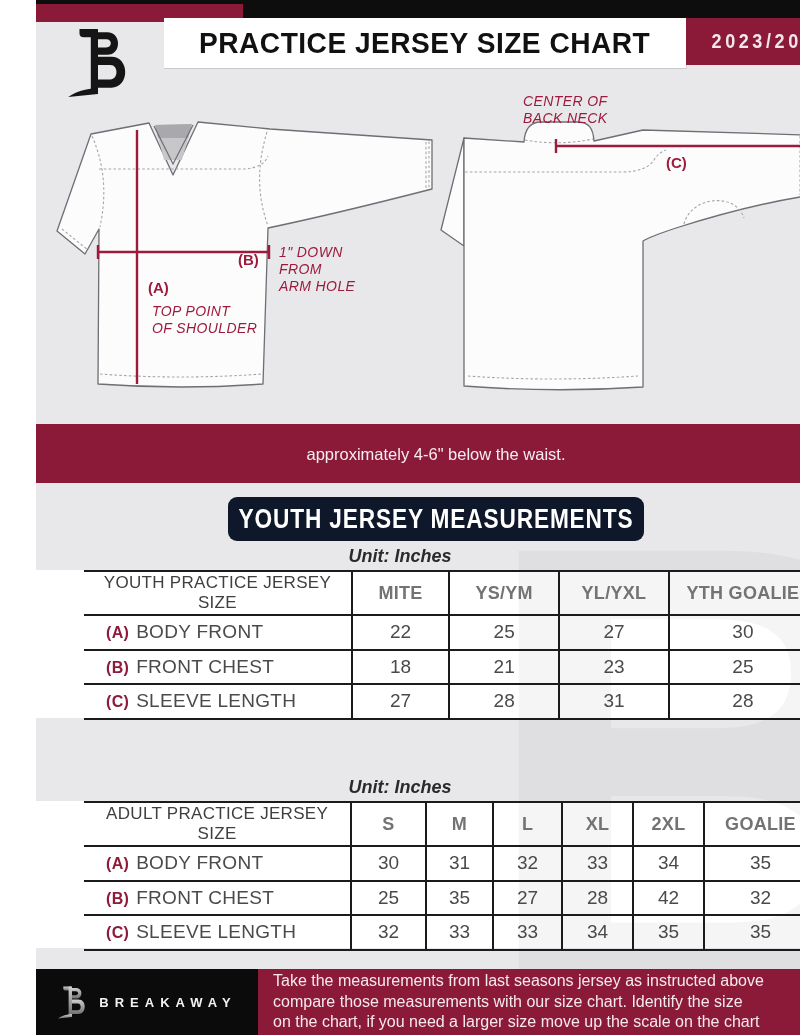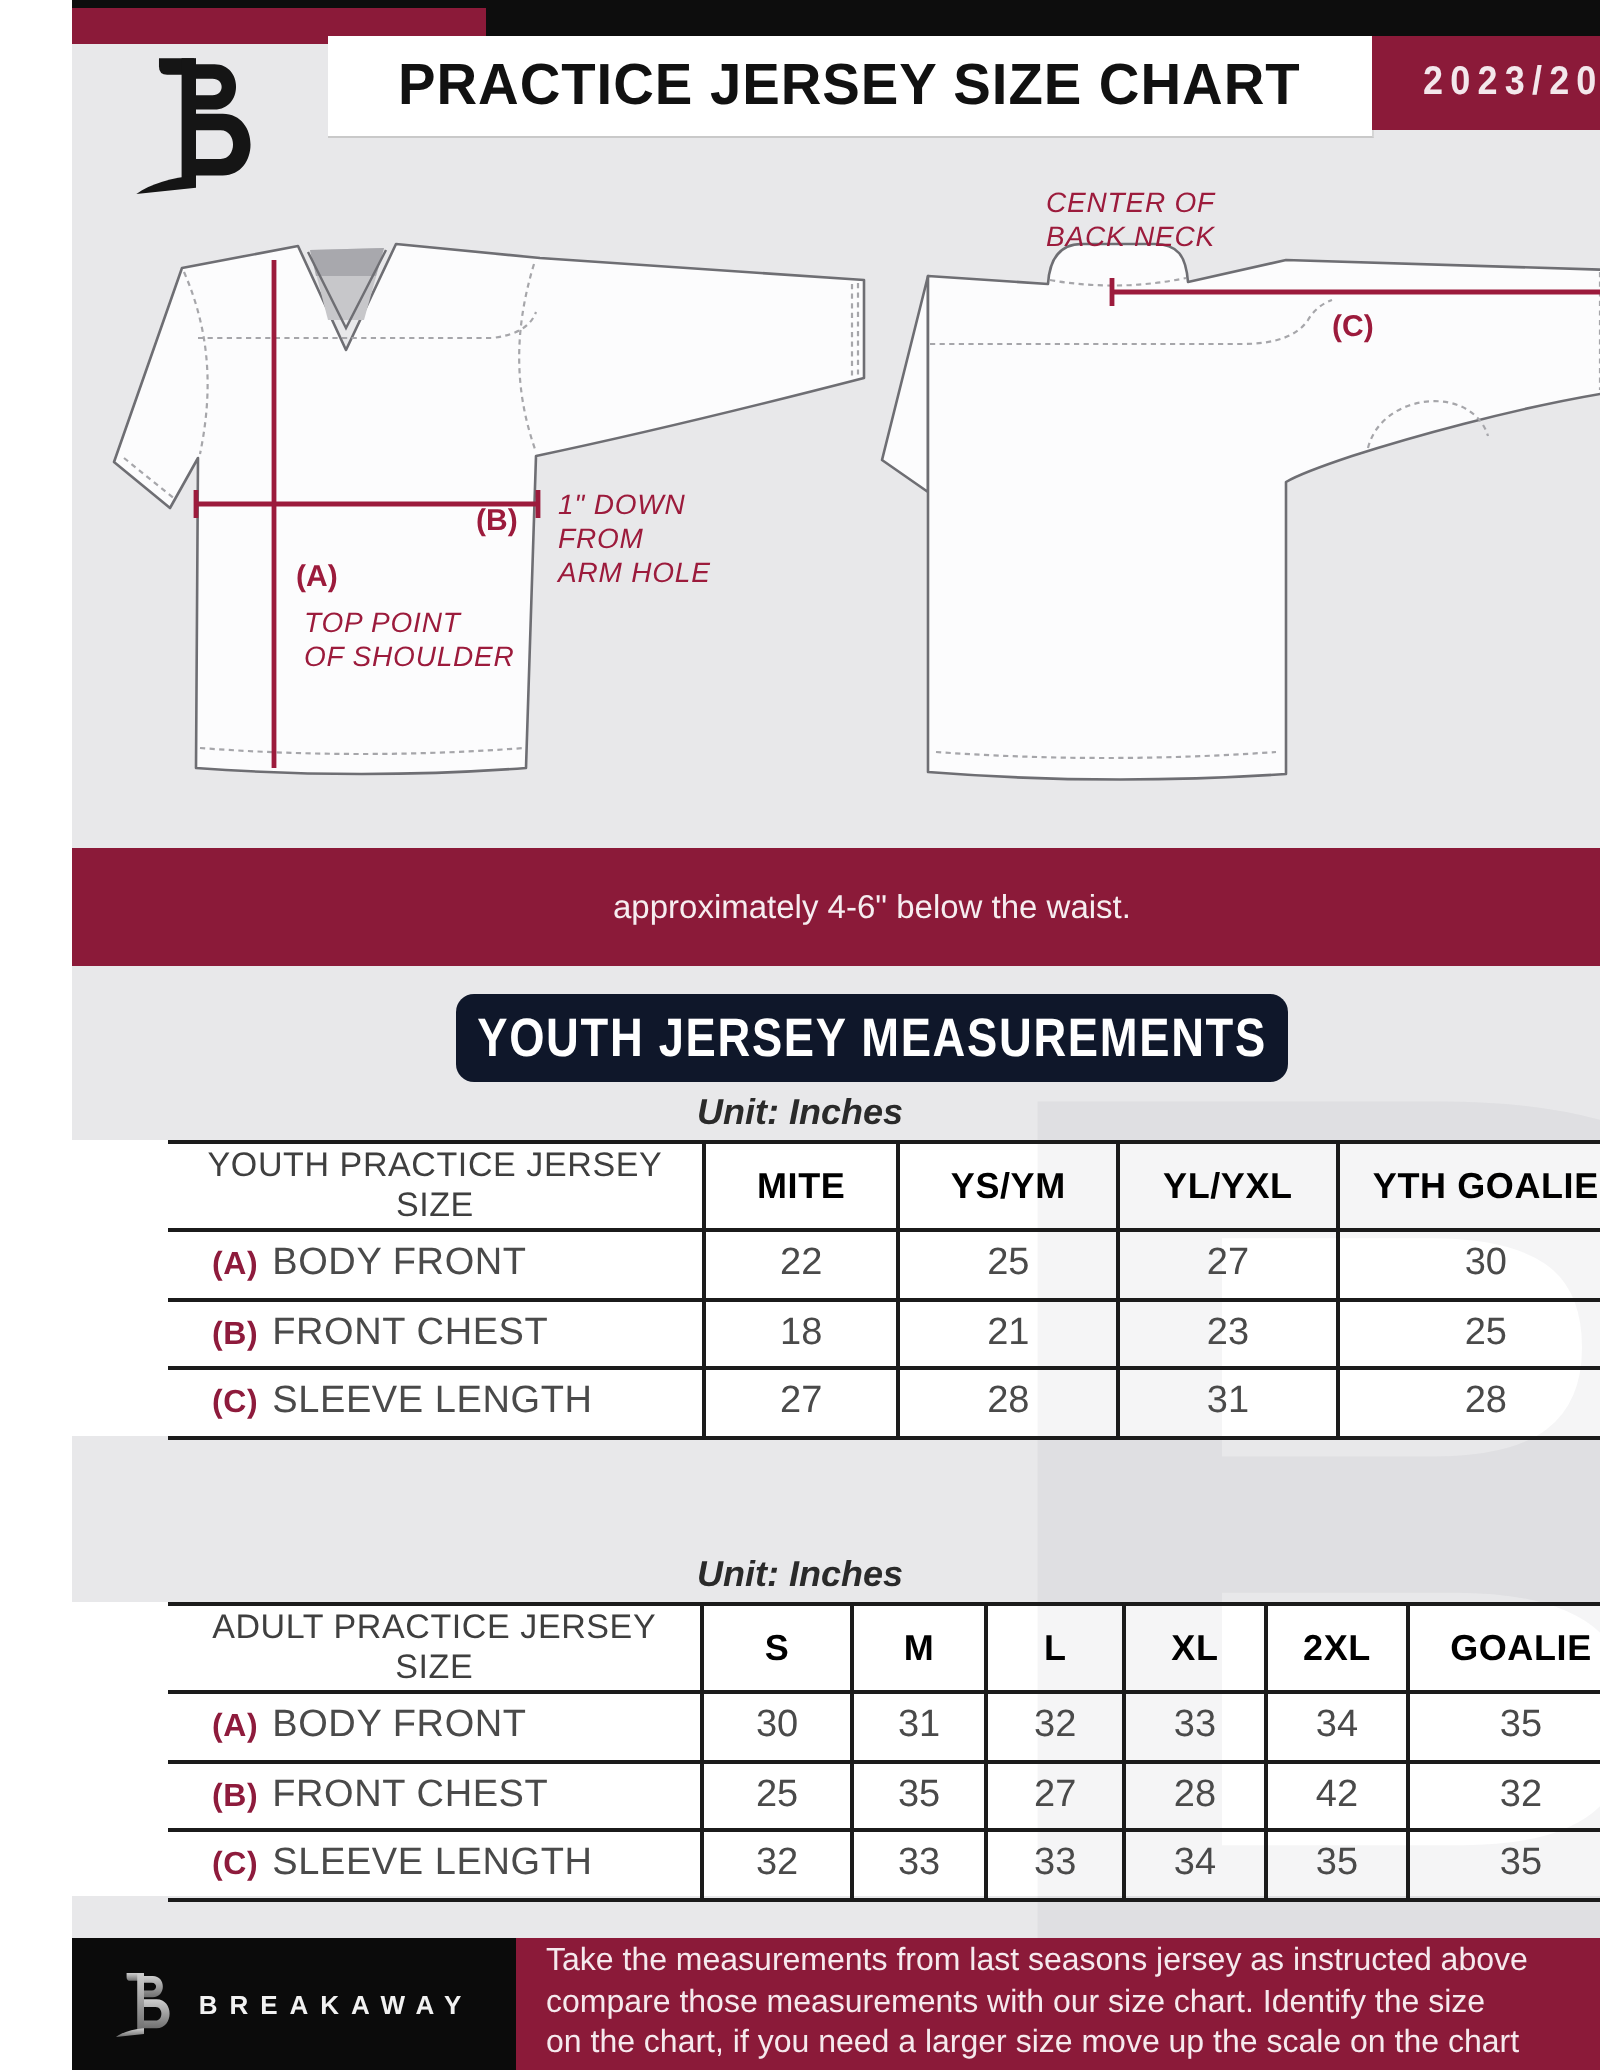--- a/index.html
+++ b/index.html
@@ -44,21 +44,21 @@
   .band-adult{top:801px;height:147px;}
   .watermark{position:absolute;left:440px;top:450px;font-size:640px;line-height:1;font-weight:bold;
              color:rgba(80,80,100,0.055);z-index:1;pointer-events:none;}
   
   table.size{position:absolute;left:48px;width:732px;border-collapse:collapse;table-layout:fixed;z-index:3;}
   .tbl-youth{top:570px;}
   .tbl-adult{top:801px;}
   table.size td{border:2px solid #1b1b1b;text-align:center;vertical-align:middle;background:transparent;}
   table.size td:first-child{border-left:none;}
   table.size td:last-child{border-right:none;}
-  table.size tr.hdr td{height:32px;font-weight:bold;font-size:18px;color:#000000;letter-spacing:.3px;}
+  table.size tr.hdr td{height:32px;font-weight:bold;font-size:18px;color:#737373;letter-spacing:.3px;}
   table.size tr.hdr td.lbl{font-weight:400;font-size:17px;color:#3f3f3f;letter-spacing:.3px;}
   table.size tr.data td{height:30.5px;font-size:19px;color:#4a4a4a;}
   table.size td.rowlbl{text-align:left;padding-left:22px;font-size:15.5px;color:#242424;letter-spacing:.3px;}
   table.size td.rowlbl .key{color:#8e1b3c;font-weight:bold;font-size:16px;margin-right:7px;}
   
   .footer{position:absolute;left:0;top:969px;width:800px;height:66px;display:flex;z-index:3;}
   .footer-left{width:222px;height:66px;background:#0b0b0b;display:flex;align-items:center;justify-content:center;gap:12px;}
   .footer-left svg{width:30px;height:36px;}
   .brand{color:#f2f2f2;font-size:13px;font-weight:bold;letter-spacing:6px;}
   .footer-right{flex:1;background:#8b1a39;display:flex;flex-direction:column;justify-content:center;padding-left:15px;}

